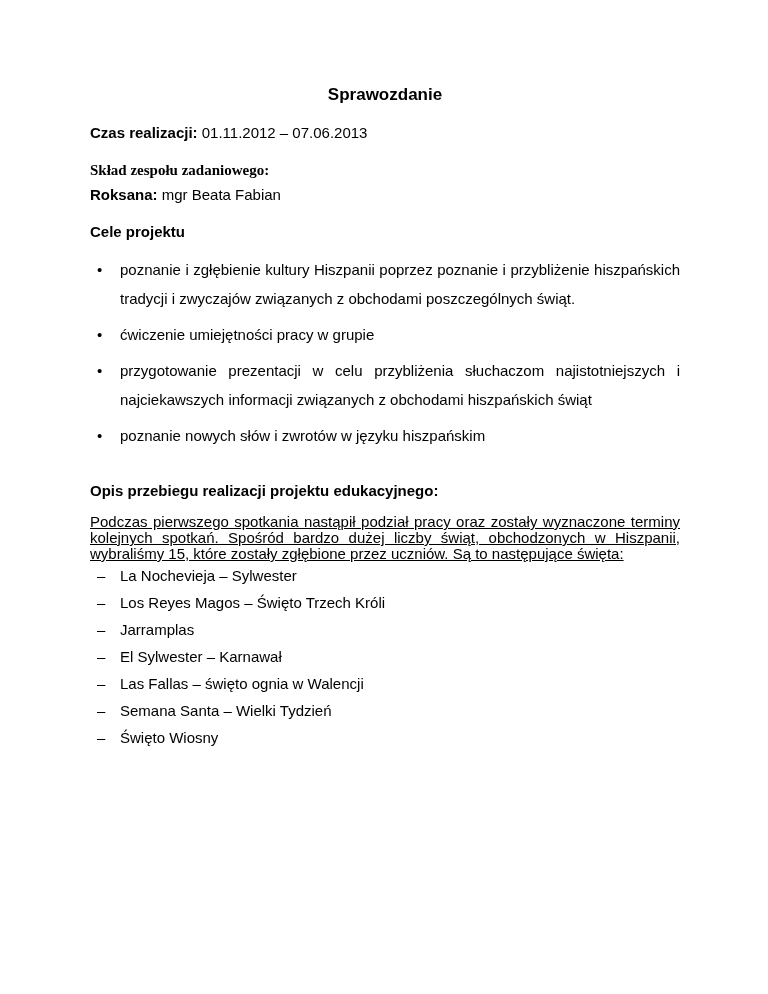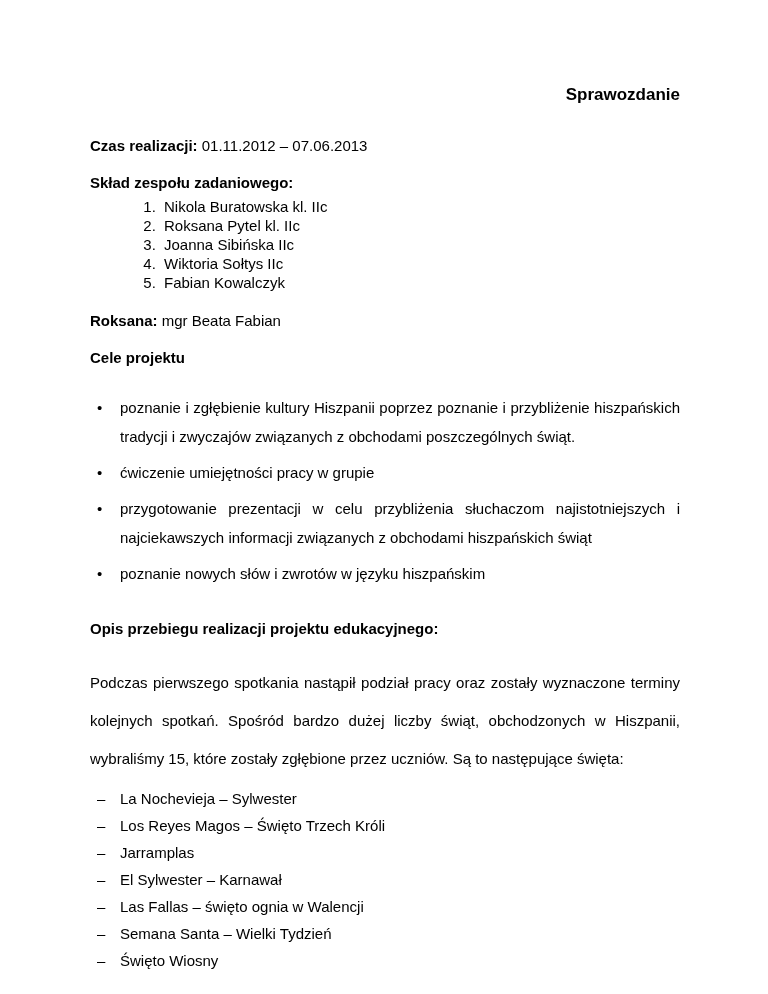--- a/index.html
+++ b/index.html
@@ -11,51 +11,51 @@
     color: #000000;
     -webkit-font-smoothing: antialiased;
   }
   .page {
     width: 768px;
     min-height: 994px;
     background: #ffffff;
     padding: 82px 88px 40px 90px;
   }
   .doc-title {
-    text-align: right;
+    text-align: center;
     font-size: 17px;
     font-weight: bold;
     line-height: 25px;
-    margin-bottom: 28px;
+    margin-bottom: 15px;
   }
   .title-line { display: block; }
   .field {
     font-size: 15px;
     line-height: 22px;
     margin-bottom: 15px;
   }
   .label { font-weight: bold; }
-  .team-label { margin-bottom: 3px; }
+  .team-label { margin-bottom: 3px; font-family: Liberation Serif, serif; }
   .team-list {
     list-style: decimal;
     list-style-position: outside;
     padding-left: 70px;
     font-size: 15px;
     margin-bottom: 18px;
   }
   .team-list li {
     line-height: 19px;
     padding-left: 4px;
   }
   .section-heading {
     font-size: 15px;
     font-weight: bold;
     line-height: 22px;
     margin-top: 8px;
-    margin-bottom: 24px;
+    margin-bottom: 12px;
   }
   .bullet-item, .dash-item {
     display: flex;
     font-size: 15px;
   }
   .bullet-item { margin-bottom: 7px; }
   .bullet-item .marker {
     flex: 0 0 30px;
     padding-left: 7px;
     line-height: 29px;
@@ -63,23 +63,23 @@
   .bullet-text {
     flex: 1;
     text-align: justify;
     line-height: 29px;
   }
   .desc-heading {
     margin-top: 30px;
   }
   .paragraph {
     font-size: 15px;
-    line-height: 38px;
+    line-height: 16px;
     text-align: justify;
-    margin-bottom: 7px;
+    text-decoration: underline;
   }
   .dash-item .marker {
     flex: 0 0 30px;
     padding-left: 7px;
     line-height: 27px;
   }
   .dash-text {
     flex: 1;
     line-height: 27px;
   }
@@ -94,32 +94,20 @@
   </h1>
 
 
   <p class="field">
     <span class="label">Czas realizacji:</span>
     <span>01.11.2012 – 07.06.2013</span>
   </p>
 
   <div>
     <p class="field label team-label">Skład zespołu zadaniowego:</p>
-    <ol class="team-list">
-
-        <li>Nikola Buratowska kl. IIc</li>
-
-        <li>Roksana Pytel kl. IIc</li>
-
-        <li>Joanna Sibińska IIc</li>
-
-        <li>Wiktoria Sołtys IIc</li>
-
-        <li>Fabian Kowalczyk</li>
-      </ol>
   </div>
 
   <p class="field">
     <span class="label">Roksana:</span>
     <span>mgr Beata Fabian</span>
   </p>
 
   <p class="section-heading">Cele projektu</p>
 
   <div>

